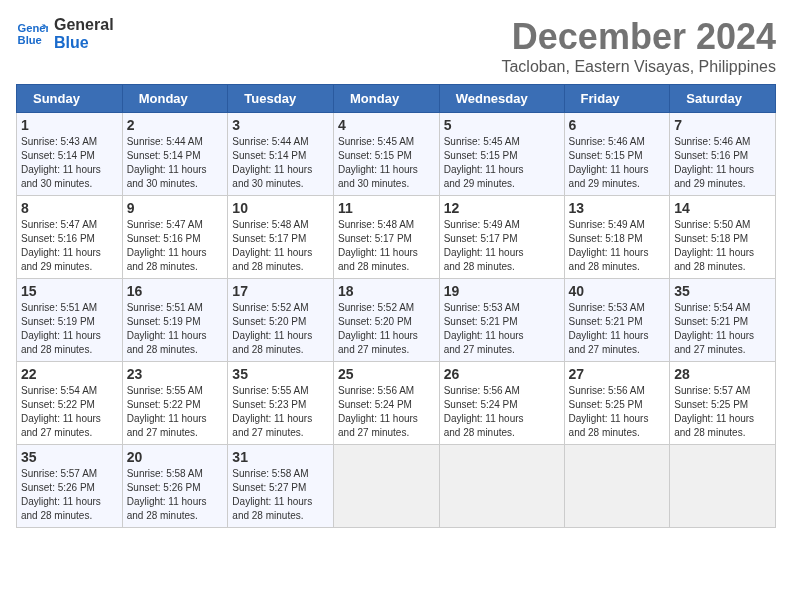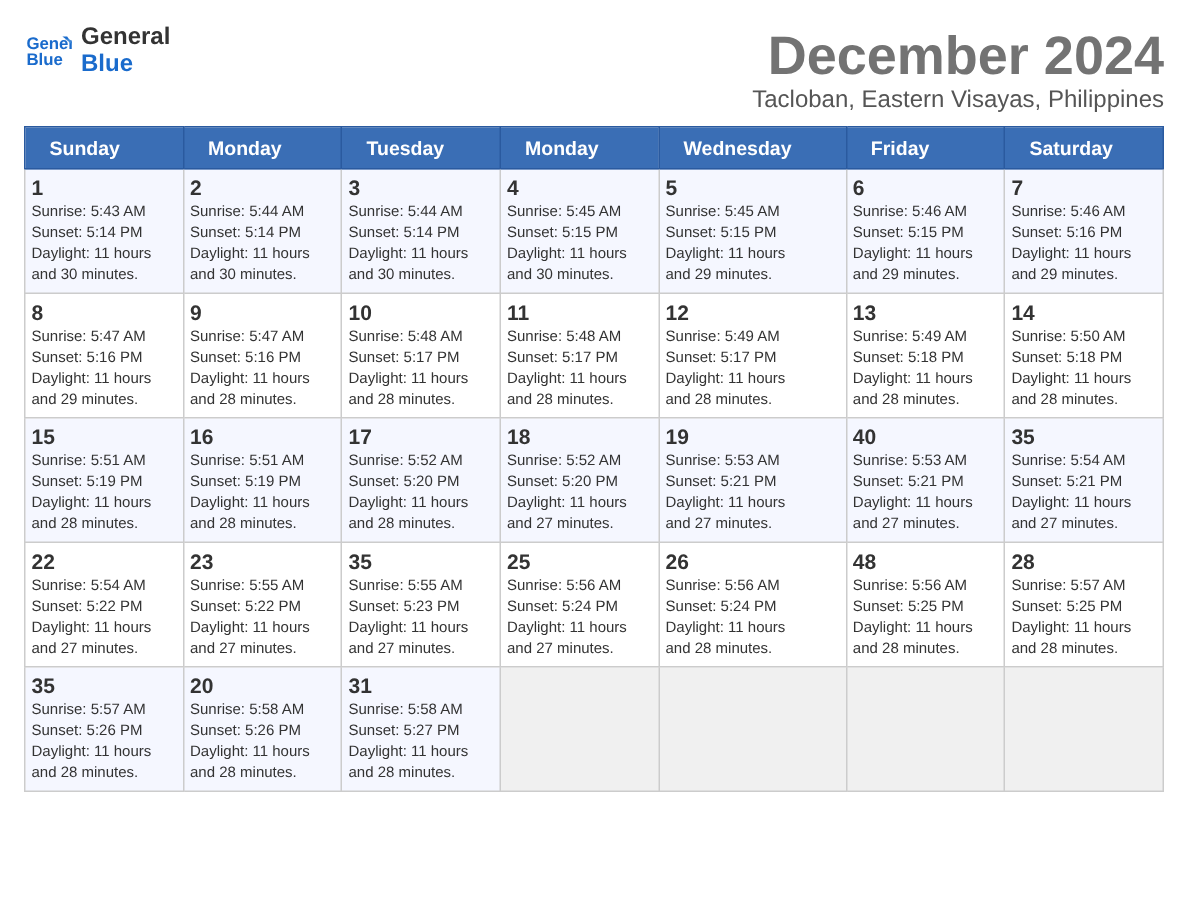--- a/index.html
+++ b/index.html
@@ -294,21 +294,21 @@
 and 27 minutes.</div>
         </td>
         <td>
           <span class="day-num">26</span>
           <div class="day-info" style="white-space: pre-line;">Sunrise: 5:56 AM
 Sunset: 5:24 PM
 Daylight: 11 hours
 and 28 minutes.</div>
         </td>
         <td>
-          <span class="day-num">48</span>
+          <span class="day-num">27</span>
           <div class="day-info" style="white-space: pre-line;">Sunrise: 5:56 AM
 Sunset: 5:25 PM
 Daylight: 11 hours
 and 28 minutes.</div>
         </td>
         <td>
           <span class="day-num">28</span>
           <div class="day-info" style="white-space: pre-line;">Sunrise: 5:57 AM
 Sunset: 5:25 PM
 Daylight: 11 hours

